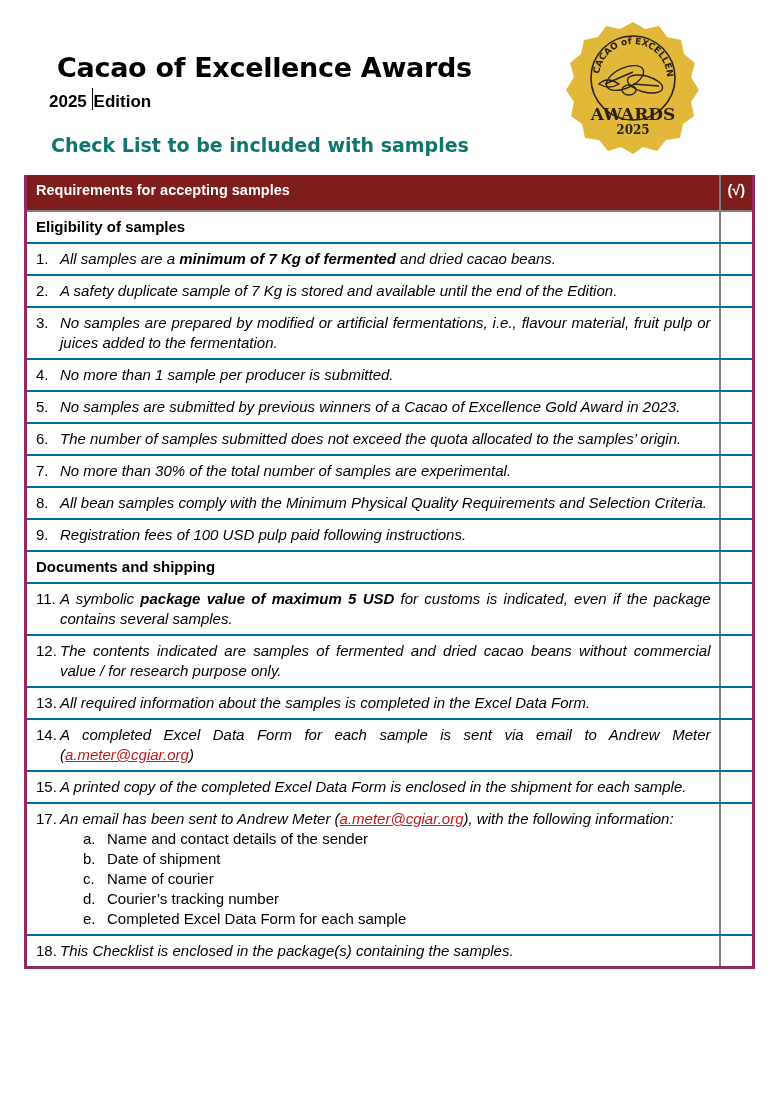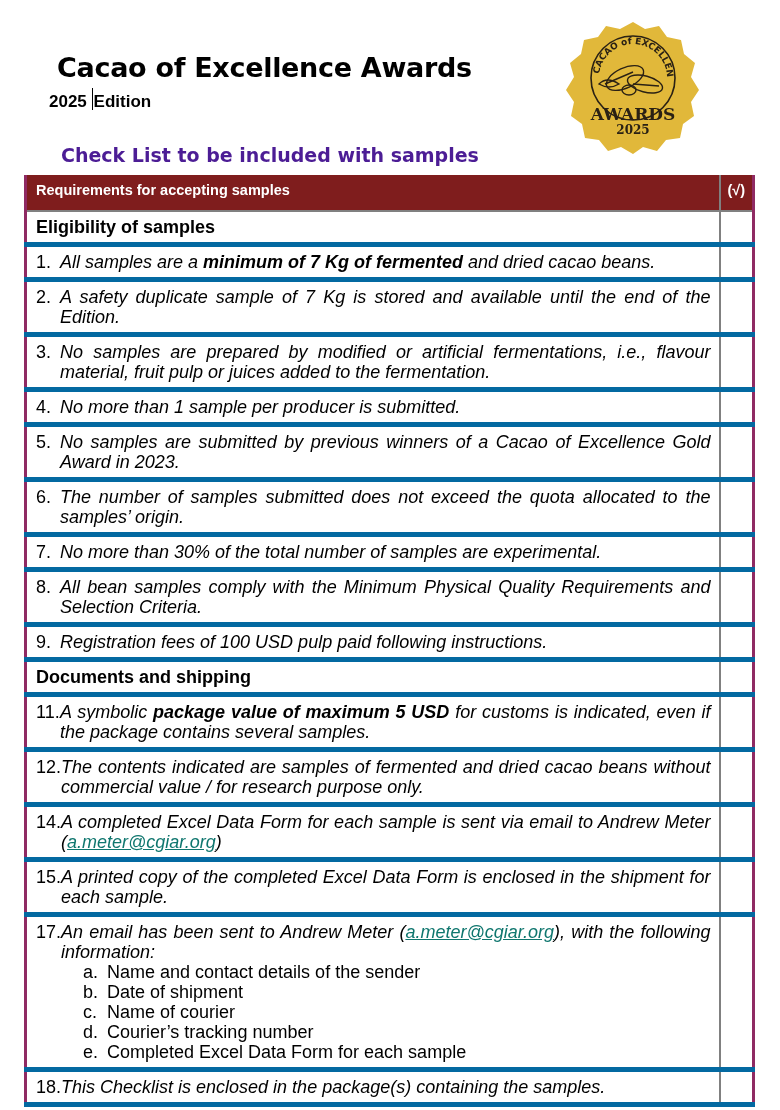--- a/index.html
+++ b/index.html
@@ -5,41 +5,41 @@
   html, body { margin: 0; padding: 0; background: #ffffff; }
   body { width: 780px; height: 1110px; position: relative; overflow: hidden;
          font-family: "Liberation Sans", sans-serif; color: #000; }
   .title { position: absolute; left: 49px; top: 44px; font-size: 27px; font-weight: bold;
            font-family: "DejaVu Sans", sans-serif; letter-spacing: -0.3px; margin: 8px; }
   .edition { position: absolute; left: 49px; top: 88px; font-size: 17px; font-weight: bold;
              font-family: Liberation Sans, sans-serif; margin: 0; }
   .edition .caret { display: inline-block; width: 1px; height: 22px; background: #000;
                     vertical-align: -3px; margin: 0 1px 0 0; }
   .subtitle { position: absolute; left: 49px; top: 132px; font-size: 19px; font-weight: bold;
-              font-family: "DejaVu Sans", sans-serif; color: #4c1d95; margin: 12px; }
+              font-family: "DejaVu Sans", sans-serif; color: #0f766e; margin: 2px; }
   .seal { position: absolute; left: 563px; top: 20px; width: 140px; height: 134px; }
 
   .checklist { position: absolute; left: 24px; top: 175px; width: 728px;
                border-collapse: collapse; table-layout: fixed;
                border: 3px solid #8f2a63; border-top: none; }
-  .checklist td, .checklist th { border-top: 2px solid #808080; border-bottom: 5px solid #0369a1;
-               font-size: 18px; line-height: 20px; padding: 0; vertical-align: top; }
+  .checklist td, .checklist th { border-top: 2px solid #808080; border-bottom: 2px solid #0369a1;
+               font-size: 15px; line-height: 20px; padding: 0; vertical-align: top; }
   .checklist th { background: #7f1d1d; color: #ffffff; text-align: left; font-weight: bold;
                height: 30px; padding: 5px 0 0 9px; border-top: none; border-bottom: 2px solid #808080;
                font-size: 14.5px; }
   .checklist th.check-col { text-align: center; padding: 5px 0 0 0; border-left: 2px solid #808080; }
   .checklist td.check-col { border-left: 2px solid #808080; }
   .checklist td.req { padding: 5px 8px 5px 9px; }
   .checklist td.section { font-weight: bold; padding: 5px 8px 5px 9px; }
   .item { display: flex; text-align: justify; }
   .num { flex: 0 0 24px; }
   .txt { flex: 1; font-style: italic; }
   .sub { padding-left: 47px; display: flex; }
   .sub .letter { flex: 0 0 24px; }
-  .link { color: #0f766e; text-decoration: underline; }
+  .link { color: #b91c1c; text-decoration: underline; }
   .b { font-weight: bold; }
 </style>
 </head>
 <body>
 
 <h1 class="title">Cacao of Excellence Awards</h1>
 <h2 class="edition"><span>2025</span> <span class="caret"></span><span>Edition</span></h2>
 <h3 class="subtitle">Check List to be included with samples</h3>
 
 <div class="seal">
@@ -175,20 +175,29 @@
           <div class="item">
             <span class="num">12.</span>
             <span class="txt"><span>The contents indicated are samples of fermented and dried cacao beans without commercial value / for research purpose only.</span></span>
           </div>
         </td>
         <td class="check-col"></td>
       </tr>
       <tr>
         <td class="req">
           <div class="item">
+            <span class="num">13.</span>
+            <span class="txt"><span>All required information about the samples is completed in the Excel Data Form.</span></span>
+          </div>
+        </td>
+        <td class="check-col"></td>
+      </tr>
+      <tr>
+        <td class="req">
+          <div class="item">
             <span class="num">14.</span>
             <span class="txt"><span>A completed Excel Data Form for each sample is sent via email to Andrew Meter (</span><a class="link">a.meter@cgiar.org</a><span>)</span></span>
           </div>
         </td>
         <td class="check-col"></td>
       </tr>
       <tr>
         <td class="req">
           <div class="item">
             <span class="num">15.</span>

